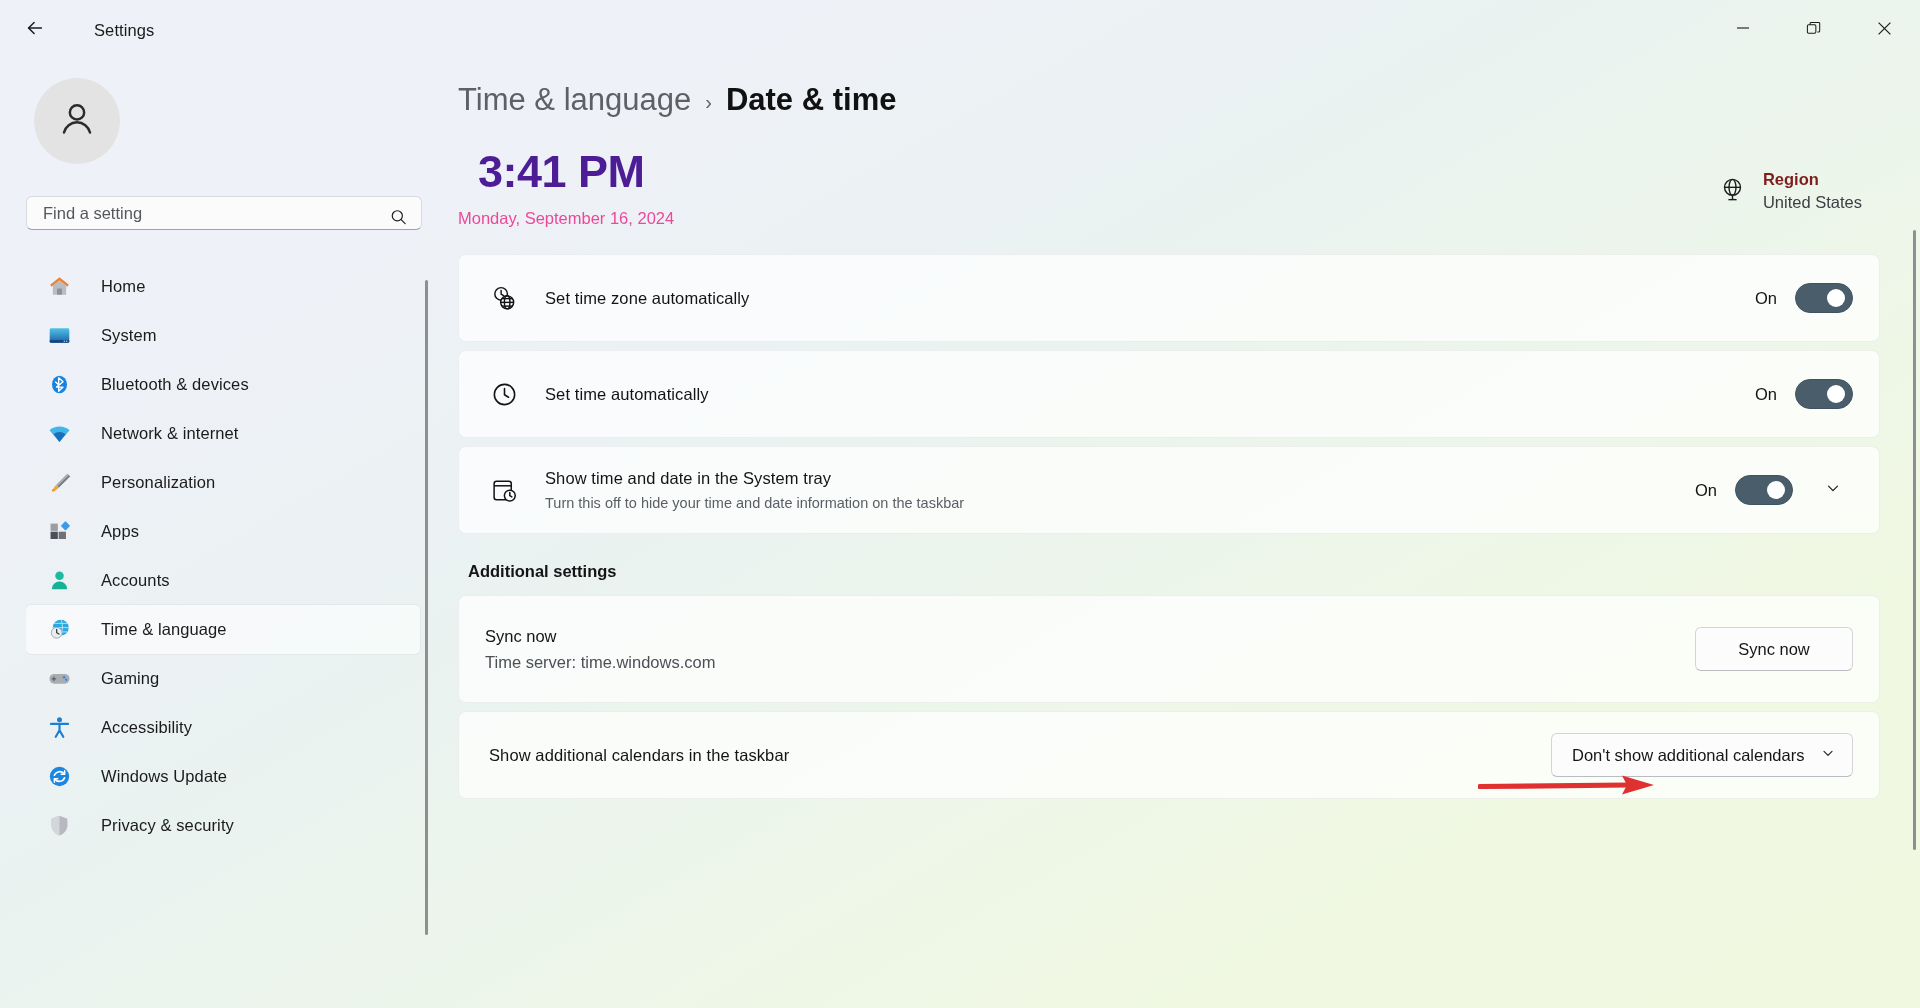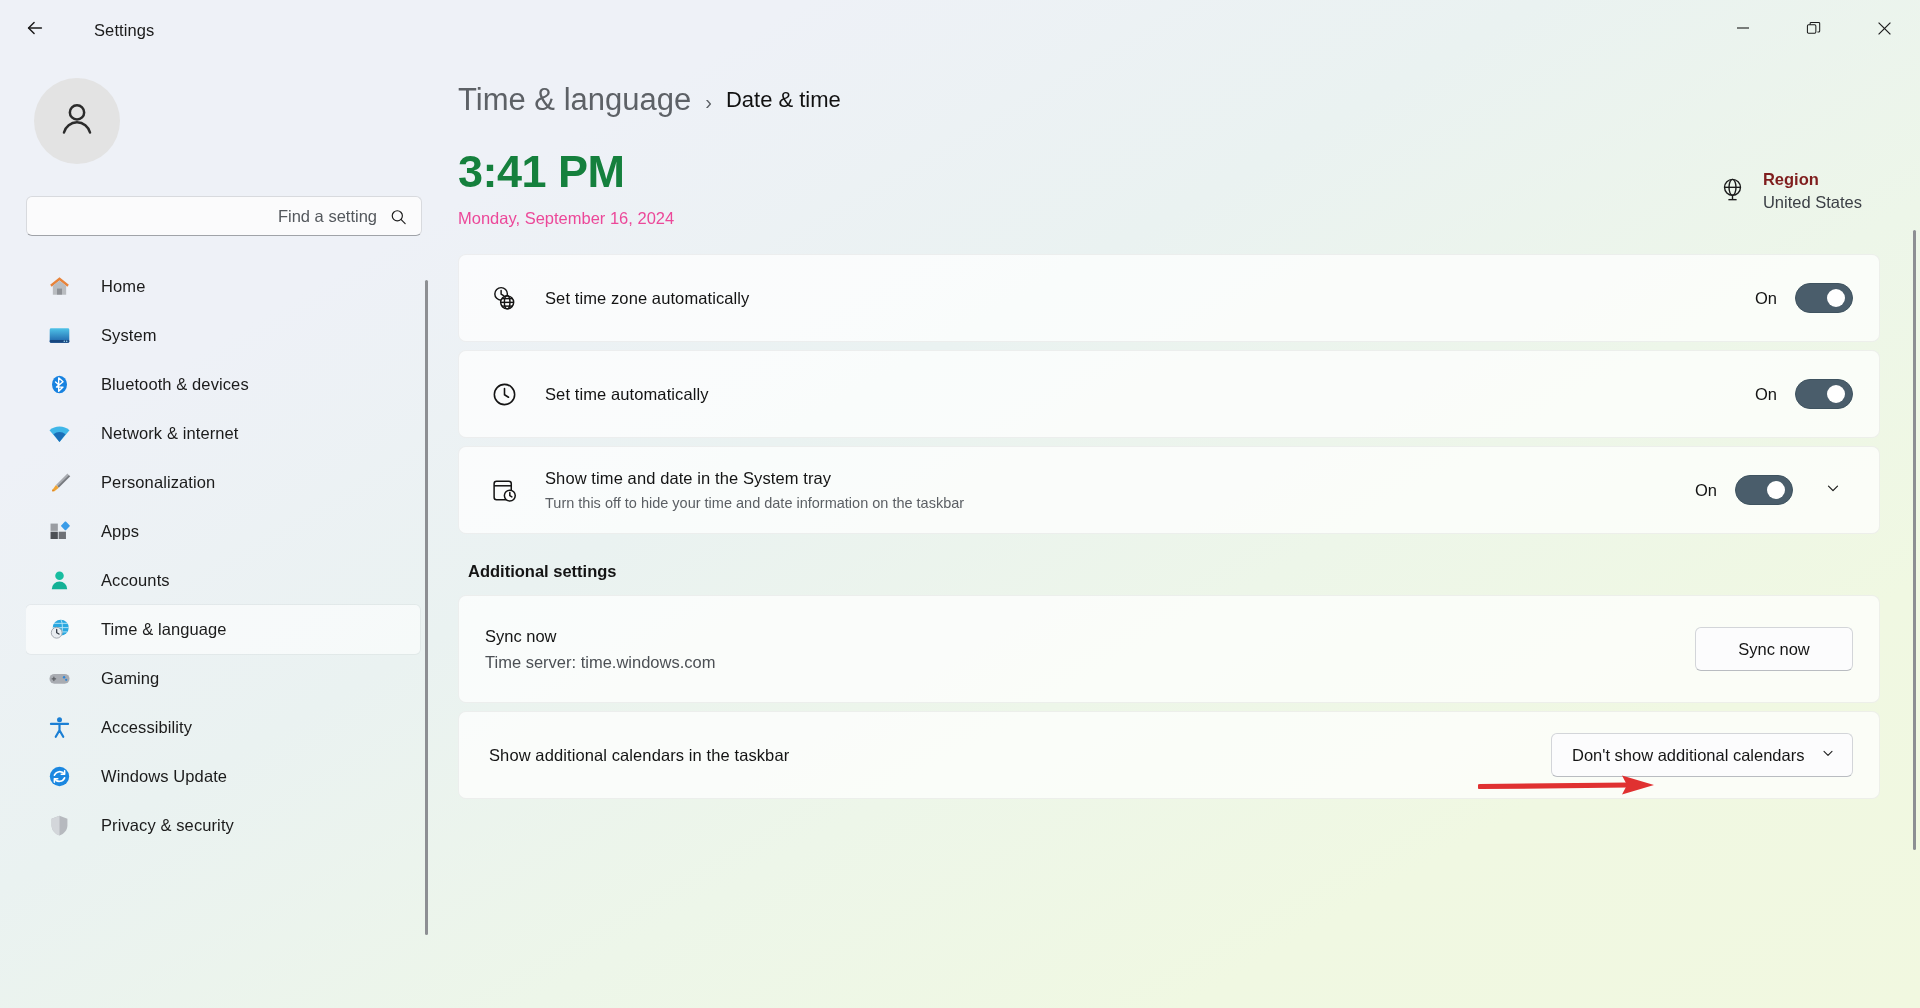--- a/index.html
+++ b/index.html
@@ -76,31 +76,30 @@
     background: #e3e3e3;
     display: flex; align-items: center; justify-content: center;
   }
   .search-box {
     position: relative;
     margin: 18px 8px 0 0;
     height: 46px;
   }
   .search-box input {
     width: 100%;
-    height: 40px;
+    height: 34px;
     border: 1px solid #d8dade;
     border-bottom: 1.6px solid #a0a3a8;
     border-radius: 6px;
     background: #fbfbfc;
     font-size: 16.5px;
     font-family: "Liberation Sans", sans-serif;
     padding: 0 44px 0 16px;
     color: #1b1b1b;
     outline: none;
-    text-align: right;
   }
   .search-box input::placeholder { color: #54585d; }
   .search-icon {
     position: absolute;
     right: 14px; top: 50%;
     transform: translateY(-50%);
     pointer-events: none;
   }
 
   .nav {
@@ -175,38 +174,39 @@
     cursor: pointer;
   }
   .crumb-sep {
     font-size: 20px;
     color: #5d6166;
     margin: 0 14px;
     position: relative;
     top: 2px;
   }
   .crumb-current {
-    font-size: 22px;
+    font-size: 31px;
     color: #111;
-    font-weight: 400;
+    font-weight: 700;
   }
 
   .clock-row {
     display: flex;
     align-items: flex-start;
     margin: 30px 0 0 10px;
     padding-right: 12px;
   }
   .clock-block { flex: 1; }
   .big-time {
     font-size: 45px;
     font-weight: 600;
     letter-spacing: -.5px;
-    color: #15803d;
+    color: #4c1d95;
     line-height: 1.05;
+    margin-left: 20px;
   }
   .long-date {
     font-size: 16.5px;
     color: #ec4899;
     margin-top: 14px;
   }
   .region-box {
     display: flex;
     align-items: center;
     margin-top: 22px;

